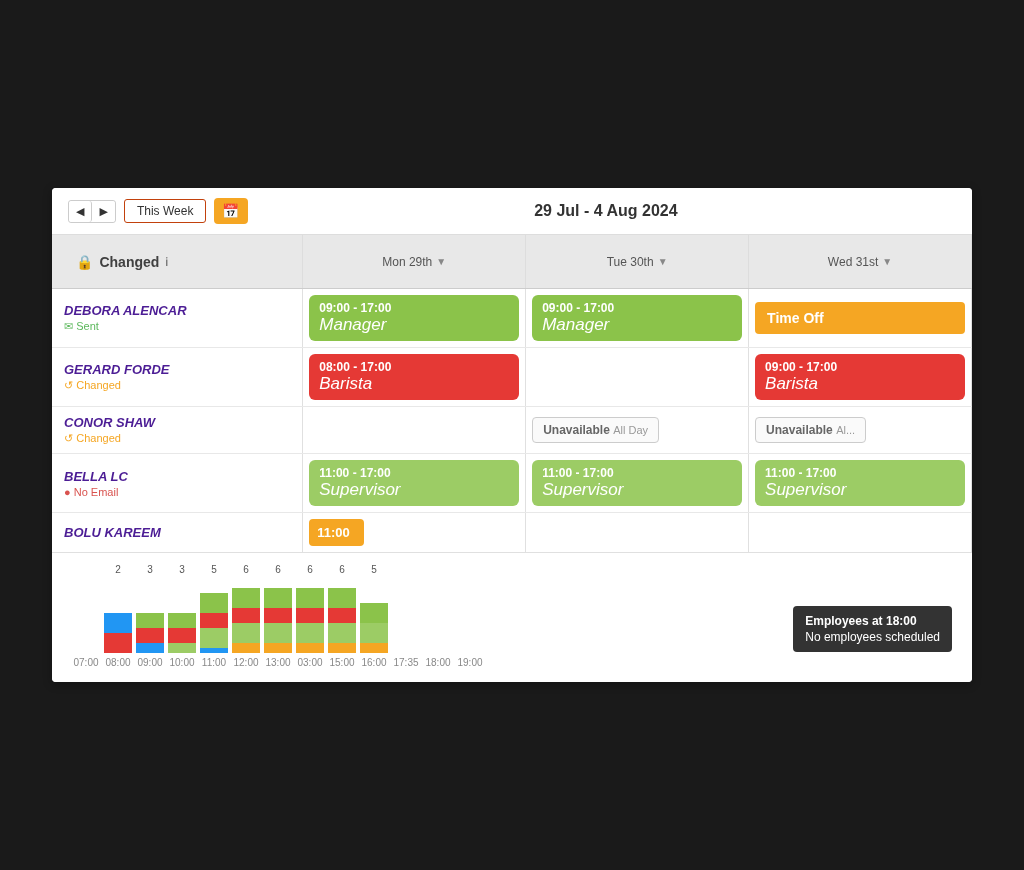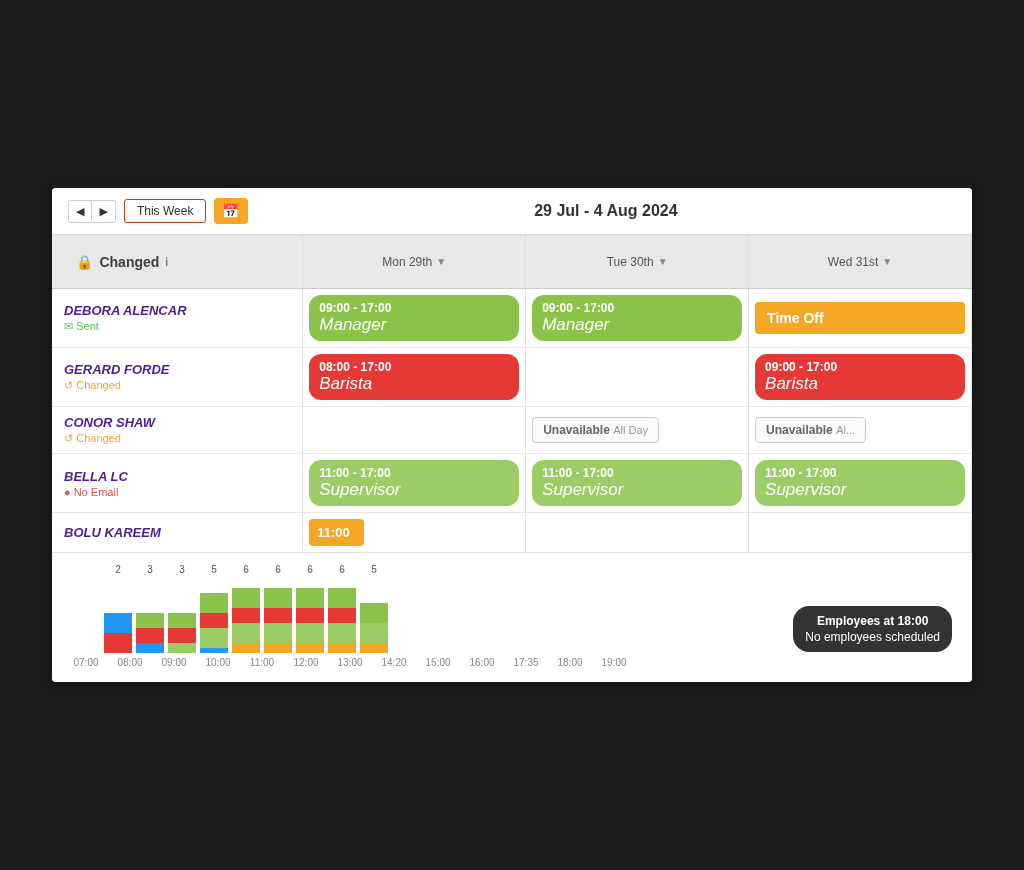--- a/index.html
+++ b/index.html
@@ -127,21 +127,21 @@
       margin-top: 2px;
       display: flex;
       align-items: center;
       gap: 3px;
     }
     .status-sent { color: #5cb85c; }
     .status-changed { color: #f5a623; }
     .status-noemail { color: #d9534f; }
 
     .shift-block {
-      border-radius: 12px;
+      border-radius: 6px;
       padding: 6px 10px;
       color: #fff;
       font-size: 12px;
       font-weight: bold;
     }
     .shift-block .shift-time { font-weight: bold; }
     .shift-block .shift-role { font-style: italic; font-weight: normal; font-size: 17px; }
 
     .shift-green { background: #8bc34a; }
     .shift-red { background: #e53935; }
@@ -208,42 +208,41 @@
     }
     .chart-bar {
       width: 28px;
       display: flex;
       flex-direction: column;
       justify-content: flex-end;
     }
 
     .chart-labels {
       display: flex;
-      gap: 16px;
+      gap: 4px;
       padding: 4px 10px 0;
       font-size: 10px;
       color: #888;
     }
     .chart-label {
       width: 28px;
       text-align: center;
     }
 
     
     .chart-tooltip {
       position: absolute;
       right: 20px;
       bottom: 30px;
       background: #333;
       color: #fff;
       padding: 8px 12px;
-      border-radius: 16px;
+      border-radius: 4px;
       font-size: 12px;
       z-index: 10;
-      text-align: center;
     }
     .chart-tooltip .tooltip-title { font-weight: bold; margin-bottom: 2px; }
 
     
     .header-employee-cell {
       background: #e8e8e8;
       display: flex;
       align-items: center;
       gap: 6px;
       padding: 8px 12px;
@@ -495,21 +494,21 @@
       </div>
     <div id="chart-labels-container" class="chart-labels">
 
     <div class="chart-label">07:00</div>
         <div class="chart-label">08:00</div>
         <div class="chart-label">09:00</div>
         <div class="chart-label">10:00</div>
         <div class="chart-label">11:00</div>
         <div class="chart-label">12:00</div>
         <div class="chart-label">13:00</div>
-        <div class="chart-label">14:20</div>
+        <div class="chart-label">03:00</div>
         <div class="chart-label">15:00</div>
         <div class="chart-label">16:00</div>
         <div class="chart-label">17:35</div>
         <div class="chart-label">18:00</div>
         <div class="chart-label">19:00</div>
       </div>
     <div class="chart-tooltip">
       <div class="tooltip-title">Employees at 18:00</div>
       <div>No employees scheduled</div>
     </div>

